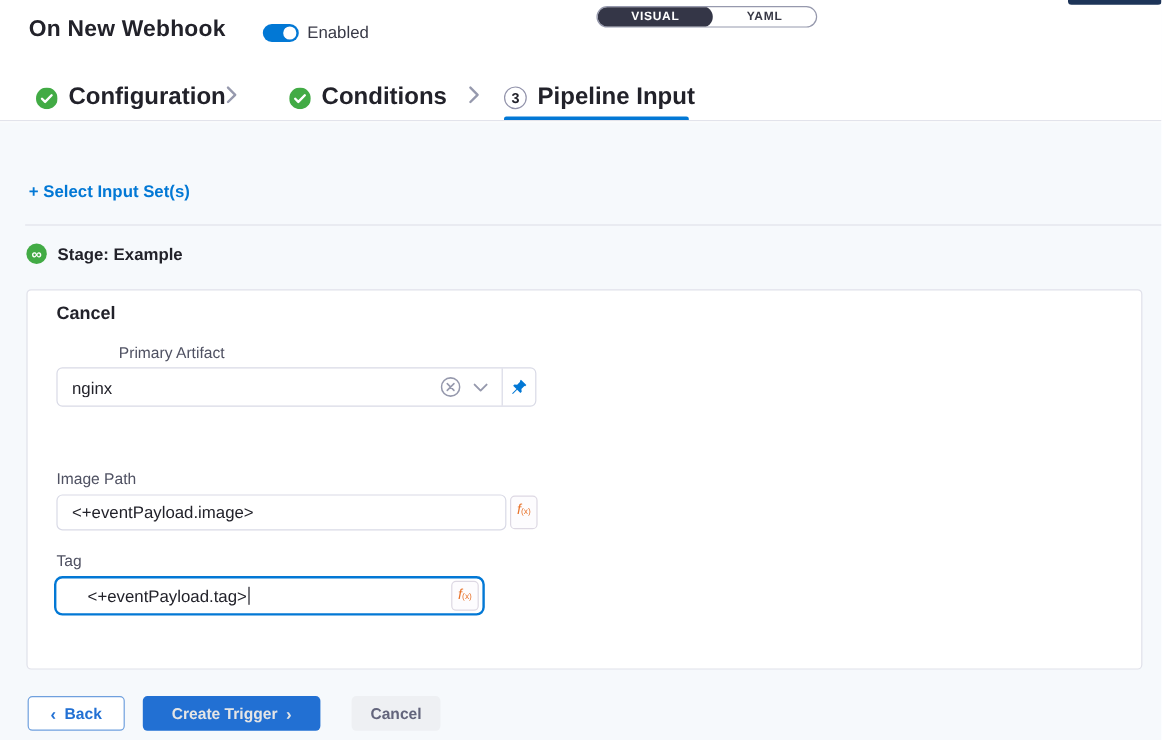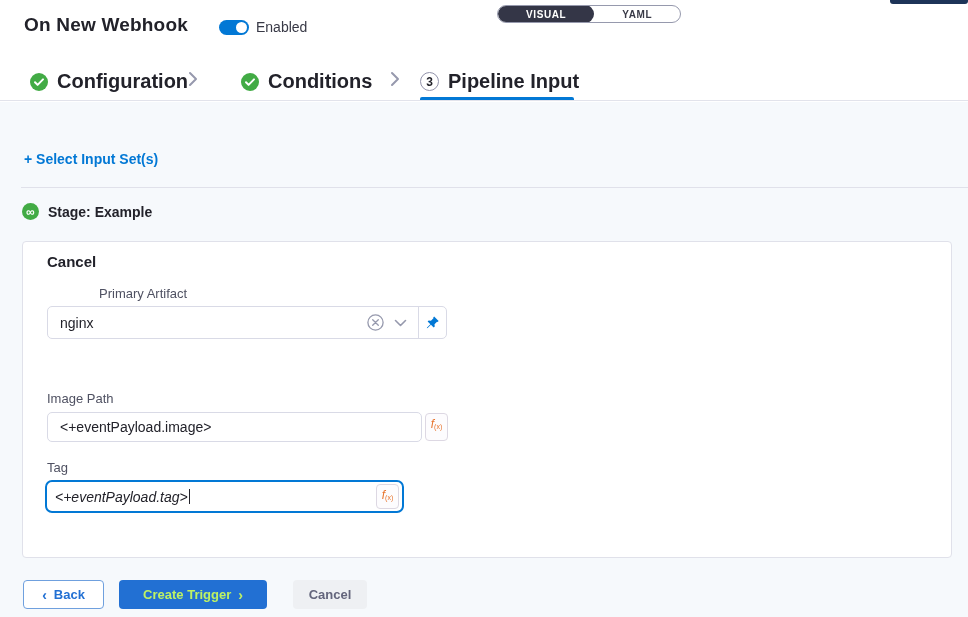--- a/index.html
+++ b/index.html
@@ -53,29 +53,29 @@
   .pin-area{width:27px;height:31px;display:flex;align-items:center;justify-content:center;cursor:pointer;flex:0 0 auto;}
 
   .text-row{position:absolute;display:flex;align-items:flex-start;gap:3px;}
   .ip-row{left:24px;top:170px;}
   .plain-input{width:375px;height:30px;border:1px solid var(--border);border-radius:5px;font-size:14px;color:var(--dark);padding:0 12px;outline:none;background:#fff;}
   .fx-btn{width:23px;height:28px;margin-top:1px;border:1px solid #ddd8e3;border-radius:4px;background:#fdfcfe;display:flex;align-items:flex-start;justify-content:center;padding-top:4px;cursor:pointer;color:var(--orange);}
   .fx-f{font-size:12px;font-style:italic;line-height:1;}
   .fx-sub{font-size:7px;line-height:1;margin-top:5px;}
 
   .tag-ring{position:absolute;left:22px;top:238px;width:359px;height:33px;border:2px solid var(--accent);border-radius:7px;background:#fff;display:flex;align-items:center;}
-  .tag-text{flex:1;font-size:14px;color:var(--dark);padding-left:8px;white-space:nowrap;display:flex;align-items:center;font-style:italic;}
+  .tag-text{flex:1;font-size:14px;color:var(--dark);padding-left:26px;white-space:nowrap;display:flex;align-items:center;}
   .caret{display:inline-block;width:1px;height:15px;background:#22222a;margin-left:1px;animation:blink 1s steps(1) infinite;}
   @keyframes blink{50%{opacity:0;}}
   .tag-fx{margin-right:3px;margin-top:0;height:25px;}
 
   
   .btn{position:absolute;top:478px;height:29px;display:inline-flex;align-items:center;justify-content:center;gap:7px;font-size:13px;font-weight:bold;border-radius:4px;cursor:pointer;border:none;}
   .btn-back{left:23px;width:81px;background:#fff;border:1px solid #6fa0de;color:var(--btn);}
-  .btn-create{left:119px;width:148px;background:var(--btn);color:#bef264;}
+  .btn-create{left:119px;width:148px;background:var(--btn);color:#e5e5e5;}
   .btn-cancel{left:293px;width:74px;background:var(--cancelbg);color:var(--canceltext);}
   .btn-chev{font-size:14px;font-weight:bold;line-height:1;}
 </style>
 </head>
 <body>
 
 <div class="screen">
 
   <div class="header">
     <div class="page-title">On New Webhook</div>

